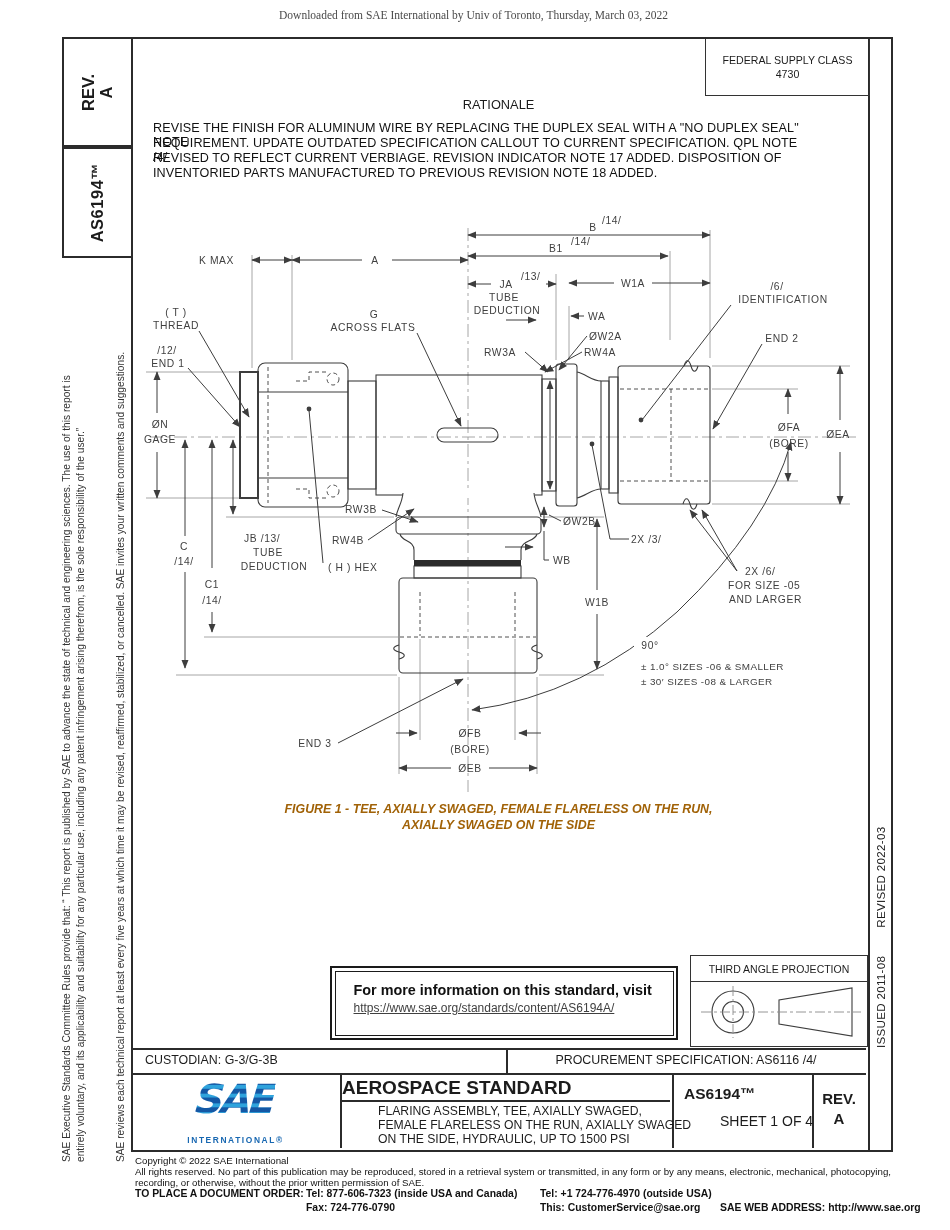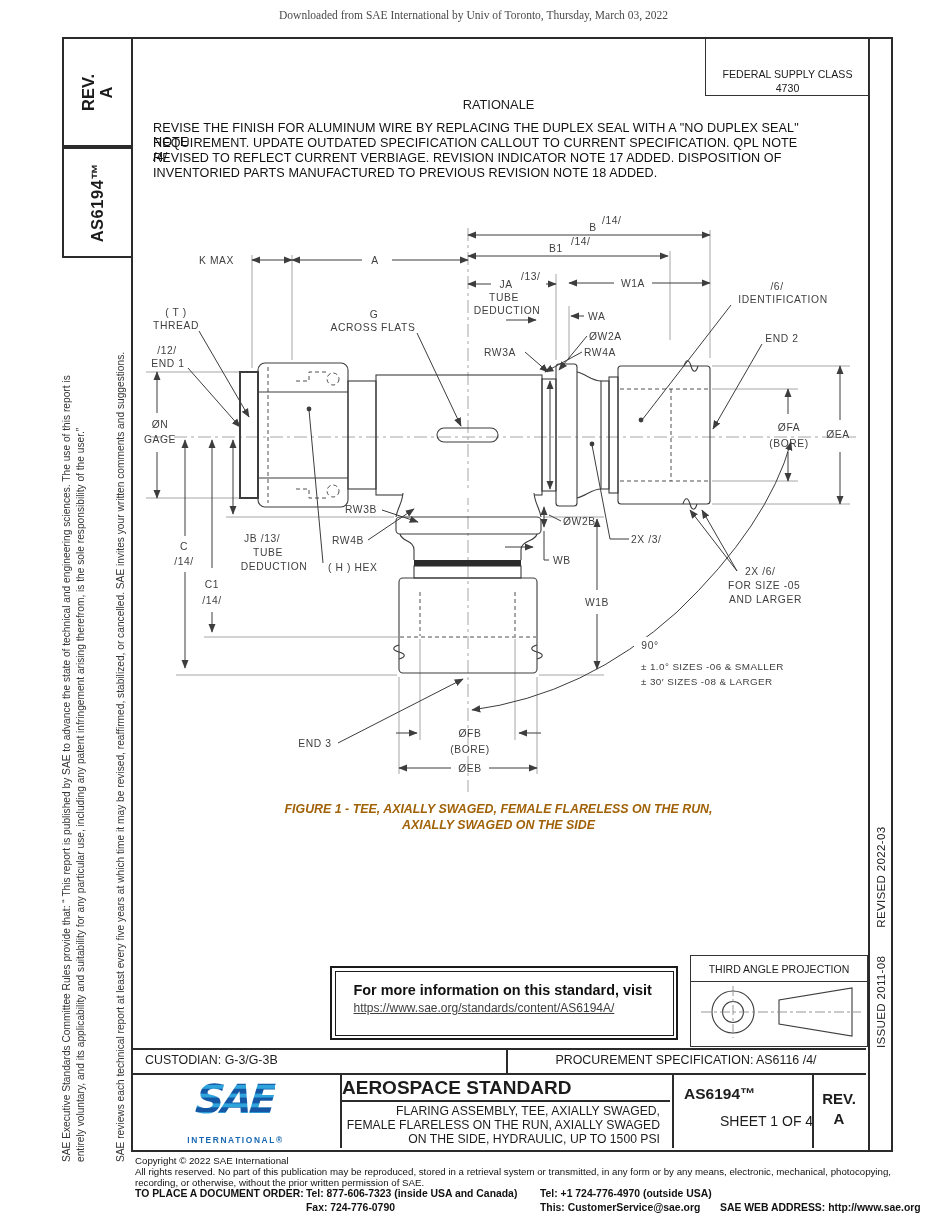--- a/index.html
+++ b/index.html
@@ -13,21 +13,21 @@
   #main-frame{left:131px;top:37px;width:735px;height:1111px;border:2px solid #2b2b2b;}
   #rev-strip{left:866px;top:37px;width:25px;height:1111px;border:2px solid #2b2b2b;border-left:none;}
   #rev-box{left:62px;top:37px;width:67px;height:106px;border:2px solid #2b2b2b;
     display:flex;align-items:center;justify-content:center;}
   #as-box{left:62px;top:147px;width:67px;height:107px;border:2px solid #2b2b2b;
     display:flex;align-items:center;justify-content:center;}
   .vrot{transform:rotate(-90deg);white-space:nowrap;text-align:center;}
   #rev-box .vrot{font-weight:bold;font-size:16.5px;line-height:1.12;}
   #as-box .vrot{font-weight:bold;font-size:16.5px;letter-spacing:.5px;}
   #fsc-box{left:705px;top:39px;width:163px;height:56px;border:1.6px solid #333;border-top:none;
-    display:flex;flex-direction:column;align-items:center;justify-content:flex-end;
+    display:flex;flex-direction:column;align-items:center;justify-content:center;
     font-size:10.6px;line-height:14px;}
   
   #disclaimer{left:60px;top:1162px;width:892px;transform:rotate(-90deg);transform-origin:0 0;
     font-size:10.2px;line-height:14px;color:#333;}
   #disclaimer .gap{margin-top:26px;}
   #issued-strip{left:874px;top:1048px;width:300px;transform:rotate(-90deg);transform-origin:0 0;
     font-size:11.6px;color:#222;letter-spacing:.3px;white-space:nowrap;}
   #issued-strip .rev2{margin-left:28px;}
   
   #rationale-title{left:131px;top:97px;width:735px;text-align:center;font-size:12.8px;}
@@ -57,21 +57,21 @@
   
   .tb-v{top:1073px;width:2px;height:75px;background:#2b2b2b;}
   #sae-logo{left:131px;top:1080px;width:209px;text-align:center;}
   .sae-word{display:inline-block;font-family:"DejaVu Sans",sans-serif;font-style:italic;
     font-weight:900;font-size:40px;line-height:38px;letter-spacing:-3px;transform:skewX(-6deg);
     background:repeating-linear-gradient(180deg,#1458a5 0 5px,#2fa3dc 5px 9px);
     -webkit-background-clip:text;background-clip:text;color:transparent;}
   .sae-sub{font-weight:bold;font-size:8.4px;letter-spacing:1.6px;color:#1767b1;margin-top:17px;}
   #aero-title{left:342px;top:1077px;width:328px;font-weight:bold;font-size:19px;}
   #aero-rule{left:342px;top:1100px;width:328px;height:1.6px;background:#2b2b2b;}
-  .sub-line{left:332px;width:328px;text-align:right;font-size:12.2px;}
+  .sub-line{left:342px;width:328px;text-align:left;font-size:12.2px;padding-left:36px;}
   #doc-num{left:684px;top:1085px;font-weight:bold;font-size:15.5px;}
   #doc-sheet{left:720px;top:1113px;font-size:14px;}
   #tb-rev{left:812px;top:1089px;width:54px;text-align:center;font-weight:bold;font-size:15px;line-height:20px;}
   
   .cp{left:135px;font-size:9.7px;color:#111;}
   .cpb{font-weight:bold;font-size:10.4px;color:#111;}
 </style>
 </head>
 <body>
 

